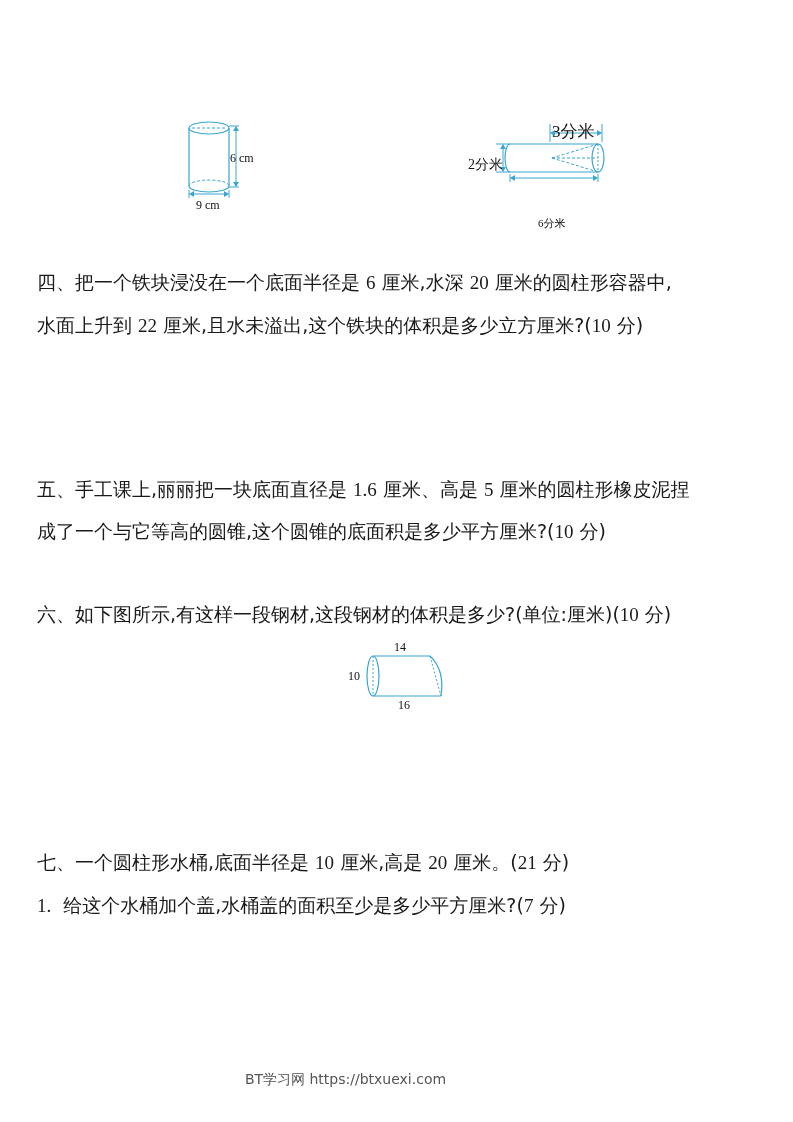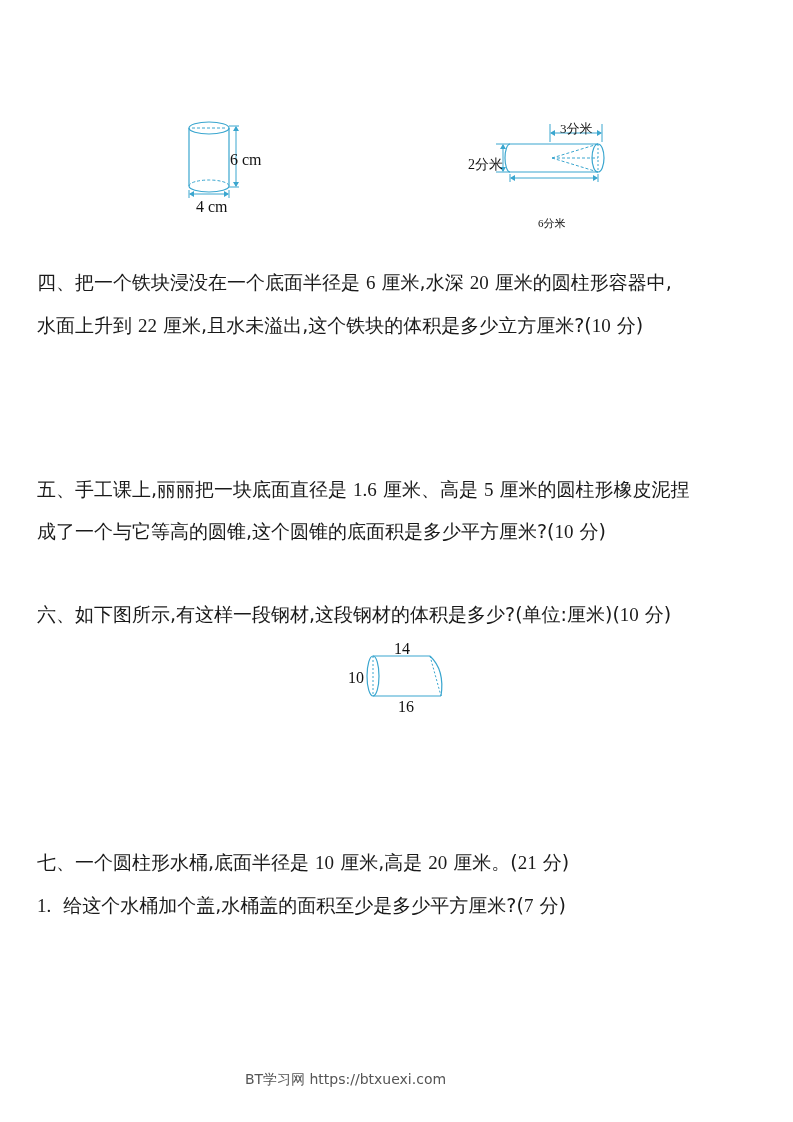--- a/index.html
+++ b/index.html
@@ -1,21 +1,21 @@
 <!DOCTYPE html>
 <html><head>
 <meta charset="utf-8">
 <style>
   html, body { margin: 0; padding: 0; background: #ffffff; }
   body { width: 793px; height: 1122px; position: relative; overflow: hidden;
          font-family: "DejaVu Sans", "Liberation Sans", sans-serif; color: #1a1a1a; }
   .abs { position: absolute; }
   .q-line { position: absolute; left: 37px; font-size: 19px; line-height: 20px; white-space: nowrap; letter-spacing: 0px; }
   .num { font-family: "Liberation Serif", "DejaVu Serif", serif; font-size: 19px; }
-  .fig-label { font-family: "Liberation Serif", "DejaVu Serif", serif; font-size: 16px; color: #111; }
+  .fig-label { font-family: "Liberation Serif", "DejaVu Serif", serif; font-size: 12px; color: #111; }
   .footer { position: absolute; left: 0; width: 691px; top: 1071px; text-align: center;
             font-size: 14px; color: #555; font-family: "DejaVu Sans", sans-serif; }
 </style>
 </head>
 <body>
 
 <div class="abs" style="left:180px; top:118px; width:100px; height:100px;">
   <svg width="100" height="100" viewBox="0 0 100 100">
     <ellipse cx="29" cy="10" rx="20" ry="6" fill="none" stroke="#3aa6cf" stroke-width="1.2"></ellipse>
     <line x1="12" y1="10" x2="46" y2="10" stroke="#3aa6cf" stroke-width="1" stroke-dasharray="3,2"></line>
@@ -28,21 +28,21 @@
     <line x1="56" y1="9" x2="56" y2="68" stroke="#3aa6cf" stroke-width="1"></line>
     <polygon points="56,8 53,13 59,13" fill="#3aa6cf"></polygon>
     <polygon points="56,69 53,64 59,64" fill="#3aa6cf"></polygon>
     <line x1="9" y1="72" x2="9" y2="80" stroke="#3aa6cf" stroke-width="1"></line>
     <line x1="49" y1="72" x2="49" y2="80" stroke="#3aa6cf" stroke-width="1"></line>
     <line x1="10" y1="76" x2="48" y2="76" stroke="#3aa6cf" stroke-width="1"></line>
     <polygon points="9,76 14,73 14,79" fill="#3aa6cf"></polygon>
     <polygon points="49,76 44,73 44,79" fill="#3aa6cf"></polygon>
   </svg>
   <span class="abs fig-label" style="left:50px; top:33px;">6 cm</span>
-  <span class="abs fig-label" style="left:16px; top:80px;">4 cm</span>
+  <span class="abs fig-label" style="left:16px; top:80px;">9 cm</span>
 </div>
 
 <div class="abs" style="left:466px; top:118px; width:150px; height:75px;">
   <svg width="150" height="75" viewBox="0 0 150 75">
     <line x1="84" y1="6" x2="84" y2="24" stroke="#3aa6cf" stroke-width="1"></line>
     <line x1="136" y1="6" x2="136" y2="24" stroke="#3aa6cf" stroke-width="1"></line>
     <line x1="85" y1="15" x2="135" y2="15" stroke="#3aa6cf" stroke-width="1"></line>
     <polygon points="84,15 89,12 89,18" fill="#3aa6cf"></polygon>
     <polygon points="136,15 131,12 131,18" fill="#3aa6cf"></polygon>
     <path d="M44,26 A5,14 0 0 0 44,54" fill="none" stroke="#3aa6cf" stroke-width="1.2"></path>
@@ -57,21 +57,21 @@
     <line x1="30" y1="54" x2="44" y2="54" stroke="#3aa6cf" stroke-width="1"></line>
     <line x1="37" y1="27" x2="37" y2="53" stroke="#3aa6cf" stroke-width="1"></line>
     <polygon points="37,26 34,31 40,31" fill="#3aa6cf"></polygon>
     <polygon points="37,54 34,49 40,49" fill="#3aa6cf"></polygon>
     <line x1="44" y1="56" x2="44" y2="64" stroke="#3aa6cf" stroke-width="1"></line>
     <line x1="132" y1="56" x2="132" y2="64" stroke="#3aa6cf" stroke-width="1"></line>
     <line x1="45" y1="60" x2="131" y2="60" stroke="#3aa6cf" stroke-width="1"></line>
     <polygon points="44,60 49,57 49,63" fill="#3aa6cf"></polygon>
     <polygon points="132,60 127,57 127,63" fill="#3aa6cf"></polygon>
   </svg>
-  <span class="abs fig-label" style="left:94px; top:2px; font-size:13px;">3分米</span>
+  <span class="abs fig-label" style="left:86px; top:2px; font-size:17px;">3分米</span>
   <span class="abs fig-label" style="left:2px; top:38px; font-size:14px;">2分米</span>
   <span class="abs fig-label" style="left:72px; top:56px; font-size:11px;margin-top:42px;">6分米</span>
 </div>
 
 <div class="q-line" style="top:272px;">
   <span>四、把一个铁块浸没在一个底面半径是 </span><span class="num">6</span><span> 厘米,水深 </span><span class="num">20</span><span> 厘米的圆柱形容器中,</span>
 </div>
 <div class="q-line" style="top:315px;">
   <span>水面上升到 </span><span class="num">22</span><span> 厘米,且水未溢出,这个铁块的体积是多少立方厘米?(</span><span class="num">10</span><span> 分)</span>
 </div>

